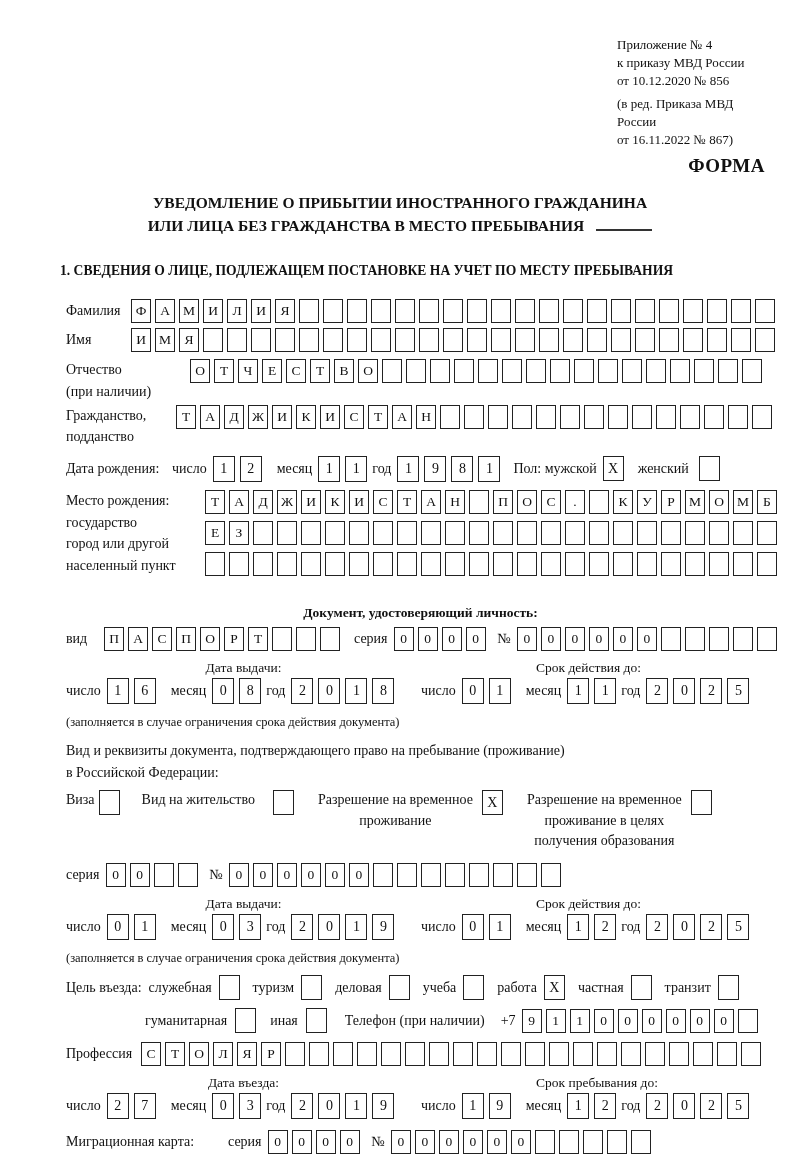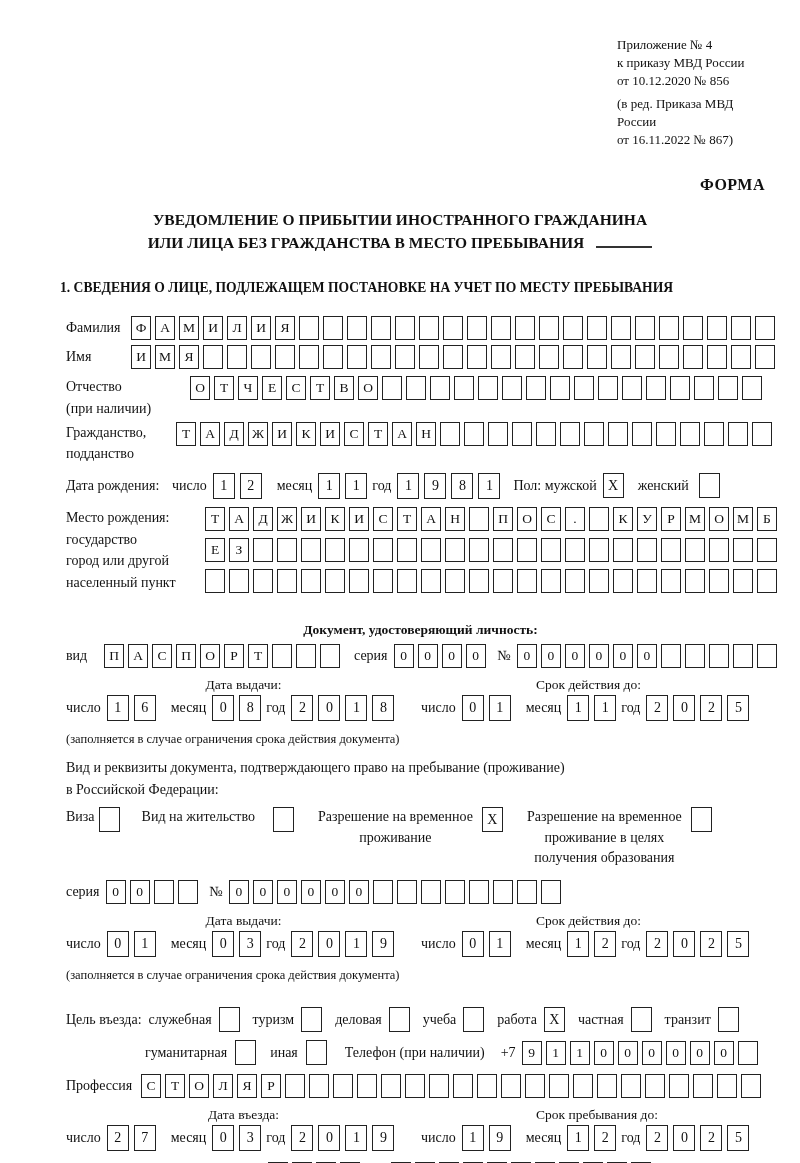--- a/index.html
+++ b/index.html
@@ -7,21 +7,21 @@
   .page {
     width:800px; height:1163px; background:#ffffff; color:#111;
     font-family:"Liberation Serif","DejaVu Serif",serif;
     position:relative; overflow:hidden;
   }
   .content { padding:36px 25px 0 66px; }
 
   .annex { margin-left:551px; font-size:13px; line-height:1.38; }
   .annex .edition { margin-top:5px; }
 
-  .forma { text-align:right; padding-right:10px; font-weight:bold; font-size:16px; margin-top:27px; letter-spacing:0.5px; }
+  .forma { text-align:right; padding-right:10px; font-weight:bold; font-size:19px; margin-top:6px; letter-spacing:0.5px; }
 
   .title { width:800px; margin-left:-66px; margin-top:14px; text-align:center; font-weight:bold; font-size:15.5px; line-height:1.5; }
   .title-underline { display:inline-block; width:56px; border-bottom:2px solid #333; height:14px; margin-left:12px; }
 
   .section1 { font-weight:bold; font-size:13.6px; margin-top:26px; margin-left:-6px; }
 
   .row { display:flex; align-items:center; margin-top:5px; }
   .row.top { align-items:flex-start; }
   .lbl { font-size:14px; flex:none; }
   .lbl2 { font-size:14px; line-height:1.55; flex:none; }
@@ -62,21 +62,21 @@
   .dates-row { display:flex; margin-top:2px; }
   .dates-left { width:355px; flex:none; }
   .note-right { font-size:12.5px; margin-top:11px; }
 
   .para { font-size:14px; margin-top:10px; line-height:1.6; }
 
   .permits { display:flex; align-items:flex-start; margin-top:6px; }
   .permit-label { font-size:14px; text-align:center; line-height:1.45; }
   .permits .checkbox { margin-left:9px; }
 
-  .purpose-row { display:flex; align-items:center; margin-top:24px; }
+  .purpose-row { display:flex; align-items:center; margin-top:9px; }
   .purpose-row .lbl { margin-right:7px; }
   .purpose-row .checkbox { margin-right:13px; }
 
   .phone-row { display:flex; align-items:center; margin-top:8px; margin-left:79px; }
 </style>
 </head>
 <body>
 
 <div class="page">
   <div class="content">

